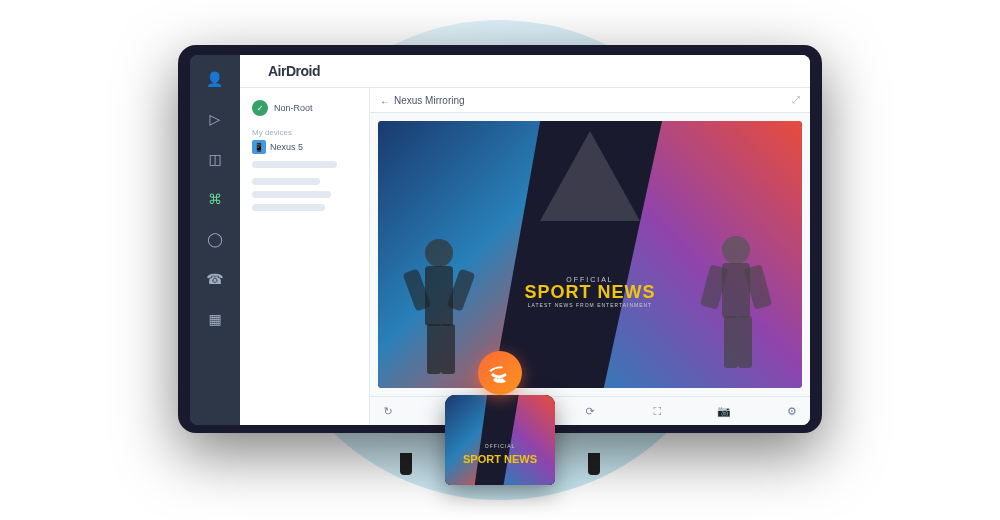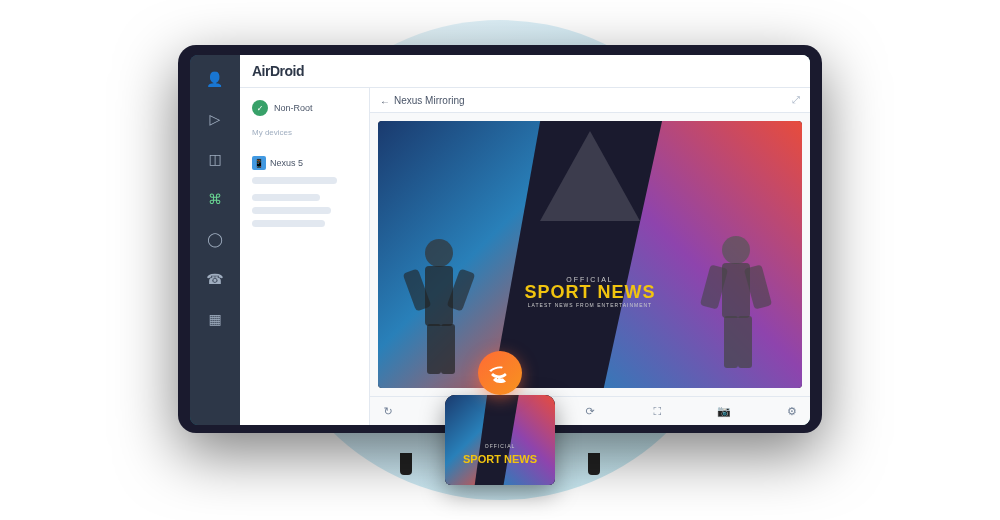--- a/index.html
+++ b/index.html
@@ -105,21 +105,21 @@
     .main-content {
       flex: 1;
       background: #f8f9fa;
       display: flex;
       flex-direction: column;
     }
 
     
     .top-bar {
       background: #fff;
-      padding: 8px 12px;
+      padding: 8px 28px;
       border-bottom: 1px solid #e2e8f0;
       display: flex;
       align-items: center;
       gap: 8px;
     }
     .airdroid-logo {
       font-size: 14px;
       font-weight: 700;
       color: #2d3748;
       letter-spacing: -0.5px;
@@ -152,21 +152,21 @@
       font-size: 8px;
     }
     .user-name {
       font-size: 9px;
       color: #4a5568;
     }
 
     .section-label {
       font-size: 8px;
       color: #a0aec0;
-      margin-bottom: 16px;
+      margin-bottom: 0;
       padding: 0 4px;
     }
 
     .device-item {
       display: flex;
       align-items: center;
       gap: 4px;
       padding: 3px 4px;
       border-radius: 4px;
       margin-bottom: 2px;

